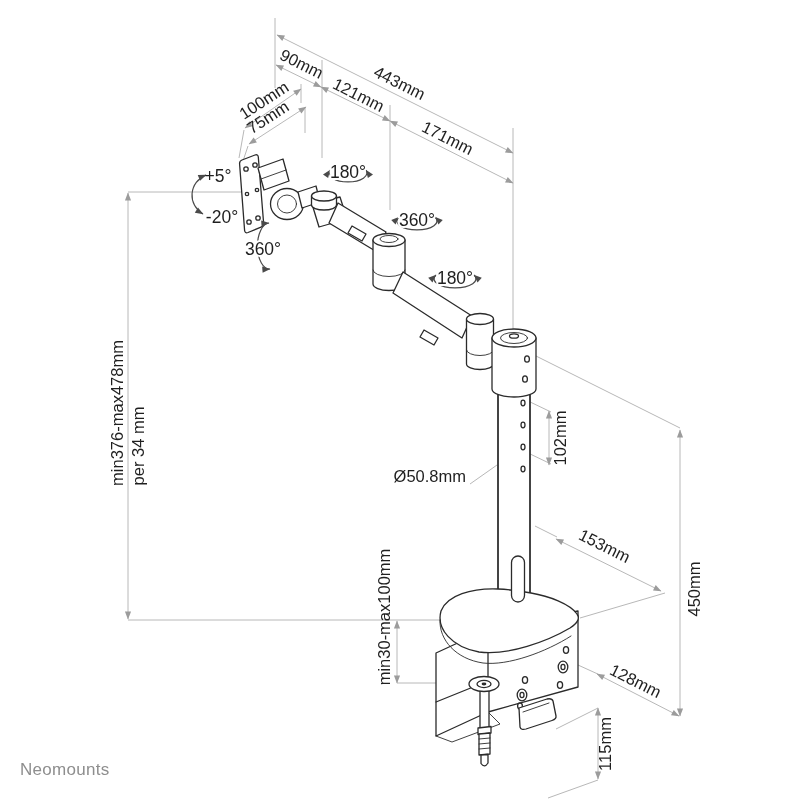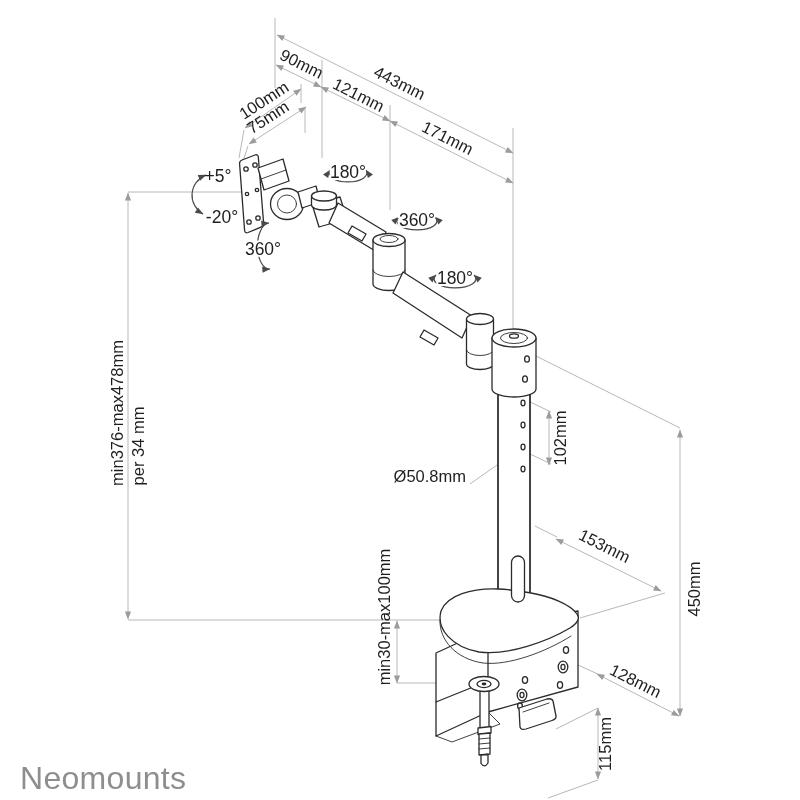--- a/index.html
+++ b/index.html
@@ -7,21 +7,21 @@
   svg{position:absolute;left:0;top:0;}
   .dim line, .dim path{stroke:#b8b8b8;stroke-width:1;fill:none;}
   .dev path, .dev line, .dev ellipse, .dev circle, .dev rect{stroke:#2b2b2b;stroke-width:1.3;fill:none;stroke-linejoin:round;stroke-linecap:round;}
   .dev .w{fill:#ffffff;}
   .dev .thin{stroke-width:0.9;}
   .dev .dark{fill:#2b2b2b;stroke:none;}
   .rot path{stroke:#4a4a4a;stroke-width:1.2;fill:none;}
   .lbl{font-family:"Liberation Sans",sans-serif;font-size:16.5px;fill:#1f1f1f;}
   .lbl.halo{paint-order:stroke;stroke:#ffffff;stroke-width:4px;}
   .lbl.deg{font-size:17.5px;}
-  .logo{position:absolute;left:20px;top:760px;font-size:32px;letter-spacing:.3px;color:#8e8e8e;font-family:"Liberation Sans",sans-serif;font-weight:500;}
+  .logo{position:absolute;left:20px;top:760px;font-size:17px;letter-spacing:.3px;color:#8e8e8e;font-family:"Liberation Sans",sans-serif;font-weight:500;}
 </style>
 </head>
 <body>
 
 <div class="stage">
 <svg width="800" height="800" viewBox="0 0 800 800">
   <defs>
     <marker id="da" viewBox="0 0 10 8" refX="9" refY="4" markerWidth="9" markerHeight="7" orient="auto-start-reverse">
       <path d="M0.5,0.5 L9.5,4 L0.5,7.5 z" fill="#9c9c9c"></path>
     </marker>

